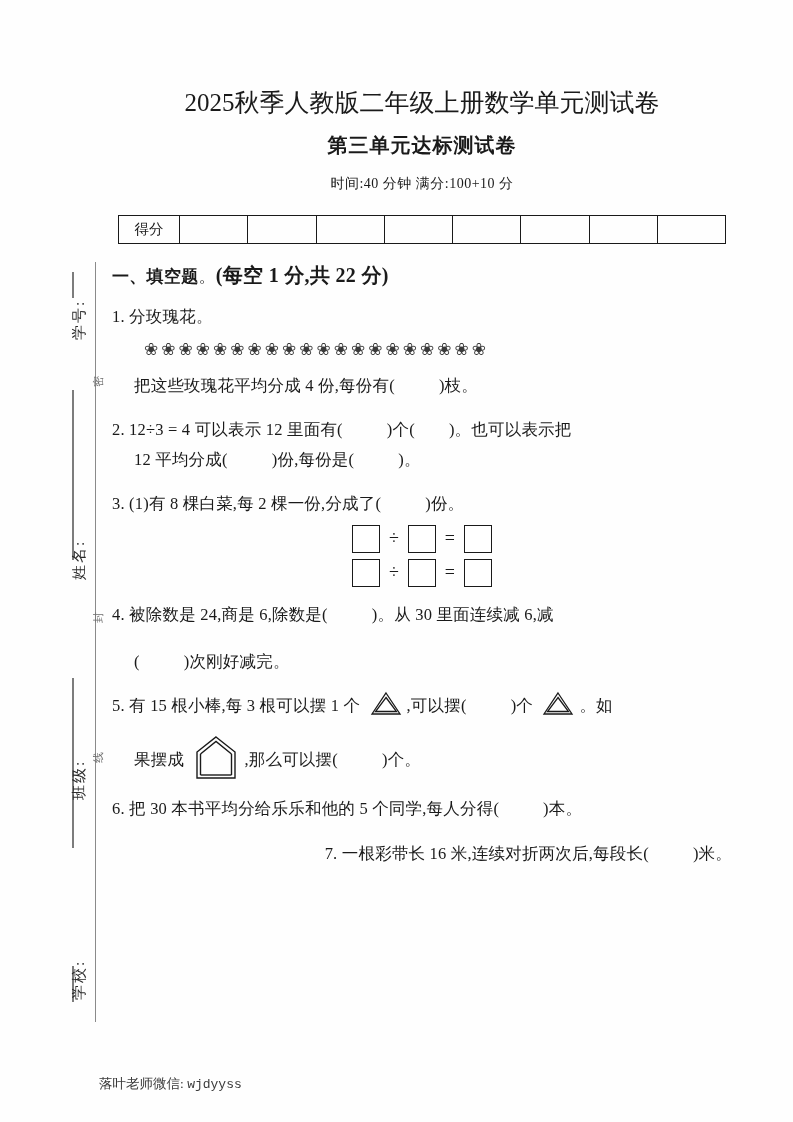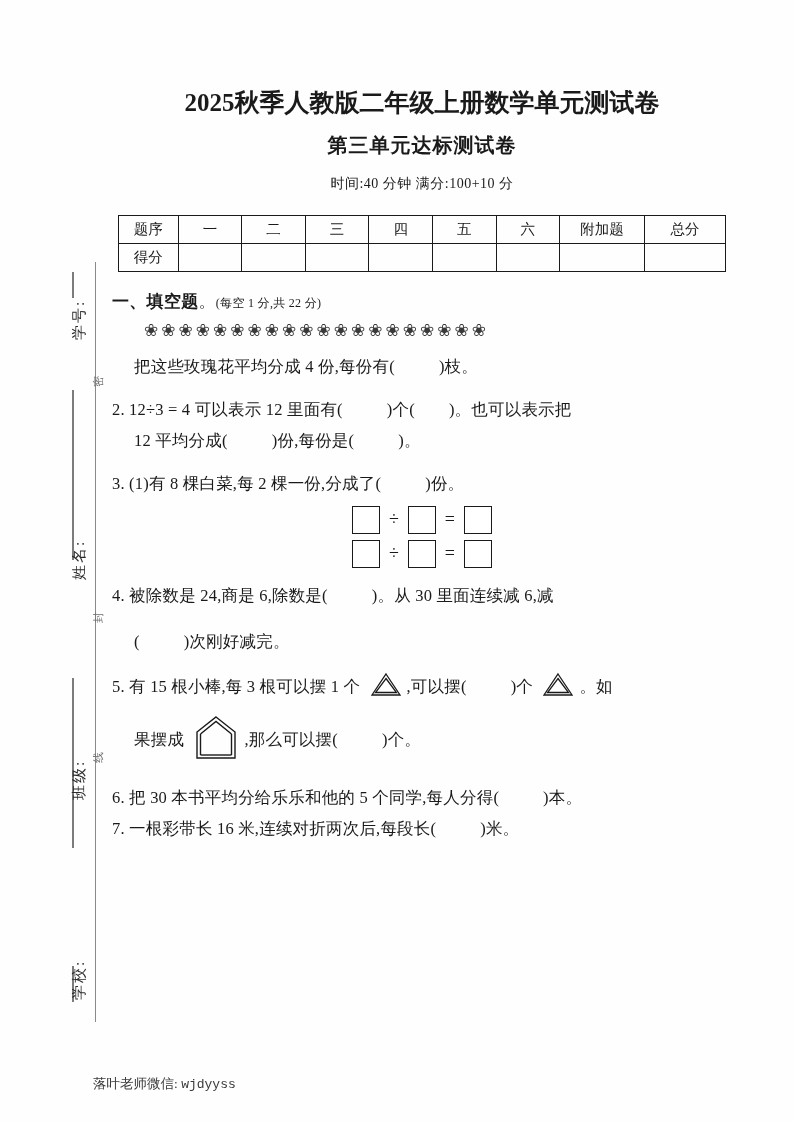--- a/index.html
+++ b/index.html
@@ -75,21 +75,21 @@
   .content {
     position: absolute;
     left: 112px;
     top: 0;
     width: 620px;
   }
 
   .title-main {
     text-align: center;
     font-size: 25px;
-    font-weight: 700;
+    font-weight: 400;
     letter-spacing: 0px;
     margin-top: 88px;
     line-height: 1.2;
     font-family: "Liberation Serif", "DejaVu Serif", serif;
   }
   .title-sub {
     text-align: center;
     font-size: 20px;
     font-weight: bold;
     margin-top: 14px;
@@ -120,21 +120,21 @@
   td.col-extra{ width: 82px; }
   td.col-total{ width: 78px; }
 
   
   .section-head {
     margin-top: 18px;
     font-size: 17px;
     letter-spacing: 0.3px;
   }
   .section-head b { font-weight: bold; }
-  .section-head .pts { font-weight: normal; font-size: 12px; }
+  .section-head .pts { font-weight: bold; font-size: 20px; }
 
   .q {
     margin-top: 13px;
     font-size: 16.5px;
     line-height: 1.85;
     letter-spacing: 0.2px;
   }
   .q-ind {
     padding-left: 22px;
   }
@@ -165,21 +165,21 @@
     line-height: 1;
     white-space: nowrap;
   }
   .rose { display: inline-block; margin-right: 2px; vertical-align: middle; }
 
   .shape-inline { display: inline-block; vertical-align: -6px; margin: 0 4px; }
   .shape-house { display: inline-block; vertical-align: -17px; margin: 0 5px; }
 
   .footer-note {
     position: absolute;
-    left: 93px;
+    left: 99px;
     top: 1075px;
     font-size: 13.5px;
     color: #3a3a3a;
   }
   .footer-note .wx {
     font-family: "Liberation Mono", "DejaVu Sans Mono", monospace;
     font-size: 13px;
   }
 </style>
 </head>
@@ -208,49 +208,42 @@
   </div>
 
   <div class="content">
 
     <div class="title-main">2025秋季人教版二年级上册数学单元测试卷</div>
     <div class="title-sub">第三单元达标测试卷</div>
     <div class="title-meta">时间:40 分钟    满分:100+10 分</div>
 
     <table class="score-table">
       <tbody>
-          <tr>
-        <td class="col-head">题序</td>
-        <td class="col-num">一</td>
-        <td class="col-num">二</td>
-        <td class="col-num">三</td>
-        <td class="col-num">四</td>
-        <td class="col-num">五</td>
-        <td class="col-num">六</td>
-        <td class="col-extra">附加题</td>
-        <td class="col-total">总分</td>
-      </tr>
       <tr>
         <td class="col-head">得分</td>
         <td></td>
         <td></td>
         <td></td>
         <td></td>
         <td></td>
         <td></td>
         <td></td>
         <td></td>
       </tr>
     </tbody>
       </table>
 
     <div class="section-head">
       <b><span>一、</span><span>填空题</span></b><span>。</span><span class="pts">(每空 1 分,共 22 分)</span>
     </div>
 
+    <div class="q">
+      <span>1.</span>
+      <span>分玫瑰花。</span>
+    </div>
     <div class="roses" id="rose-row"><span class="rose" style="font-size: 17px; color: rgb(58, 58, 58);">❀</span><span class="rose" style="font-size: 17px; color: rgb(58, 58, 58);">❀</span><span class="rose" style="font-size: 17px; color: rgb(58, 58, 58);">❀</span><span class="rose" style="font-size: 17px; color: rgb(58, 58, 58);">❀</span><span class="rose" style="font-size: 17px; color: rgb(58, 58, 58);">❀</span><span class="rose" style="font-size: 17px; color: rgb(58, 58, 58);">❀</span><span class="rose" style="font-size: 17px; color: rgb(58, 58, 58);">❀</span><span class="rose" style="font-size: 17px; color: rgb(58, 58, 58);">❀</span><span class="rose" style="font-size: 17px; color: rgb(58, 58, 58);">❀</span><span class="rose" style="font-size: 17px; color: rgb(58, 58, 58);">❀</span><span class="rose" style="font-size: 17px; color: rgb(58, 58, 58);">❀</span><span class="rose" style="font-size: 17px; color: rgb(58, 58, 58);">❀</span><span class="rose" style="font-size: 17px; color: rgb(58, 58, 58);">❀</span><span class="rose" style="font-size: 17px; color: rgb(58, 58, 58);">❀</span><span class="rose" style="font-size: 17px; color: rgb(58, 58, 58);">❀</span><span class="rose" style="font-size: 17px; color: rgb(58, 58, 58);">❀</span><span class="rose" style="font-size: 17px; color: rgb(58, 58, 58);">❀</span><span class="rose" style="font-size: 17px; color: rgb(58, 58, 58);">❀</span><span class="rose" style="font-size: 17px; color: rgb(58, 58, 58);">❀</span><span class="rose" style="font-size: 17px; color: rgb(58, 58, 58);">❀</span></div>
     <div class="q q-ind">
       <span>把这些玫瑰花平均分成 4 份,每份有(</span><span class="gap-md"></span><span>)枝。</span>
     </div>
 
     <div class="q">
       <span>2.</span>
       <span>12÷3 = 4 可以表示 12 里面有(</span><span class="gap-md"></span><span>)个(</span><span class="gap-sm"></span><span>)。也可以表示把</span>
     </div>
     <div class="q q-ind" style="margin-top:0;">
@@ -298,26 +291,26 @@
         <svg width="46" height="48" viewBox="0 0 46 48">
           <polygon points="23,3 42,18 42,44 4,44 4,18" fill="none" stroke="#1a1a1a" stroke-width="1.4"></polygon>
           <polyline points="7.5,20 23,7.5 38.5,20" fill="none" stroke="#1a1a1a" stroke-width="1.4"></polyline>
           <line x1="7.5" y1="20" x2="7.5" y2="41" stroke="#1a1a1a" stroke-width="1.4"></line>
           <line x1="38.5" y1="20" x2="38.5" y2="41" stroke="#1a1a1a" stroke-width="1.4"></line>
           <line x1="7.5" y1="41" x2="38.5" y2="41" stroke="#1a1a1a" stroke-width="1.4"></line>
         </svg>
       </span><span>,那么可以摆(</span><span class="gap-md"></span><span>)个。</span>
     </div>
 
-    <div class="q" style="margin-top:10px;">
+    <div class="q" style="margin-top:2px;">
       <span>6.</span>
       <span>把 30 本书平均分给乐乐和他的 5 个同学,每人分得(</span><span class="gap-md"></span><span>)本。</span>
     </div>
 
-    <div class="q" style="margin-top:1px;">
+    <div class="q" style="margin-top:14px;text-align:right;">
       <span>7.</span>
       <span>一根彩带长 16 米,连续对折两次后,每段长(</span><span class="gap-md"></span><span>)米。</span>
     </div>
 
   </div>
 
   <div class="footer-note">
     <span>落叶老师微信:</span>
     <span class="wx">wjdyyss</span>
   </div>

